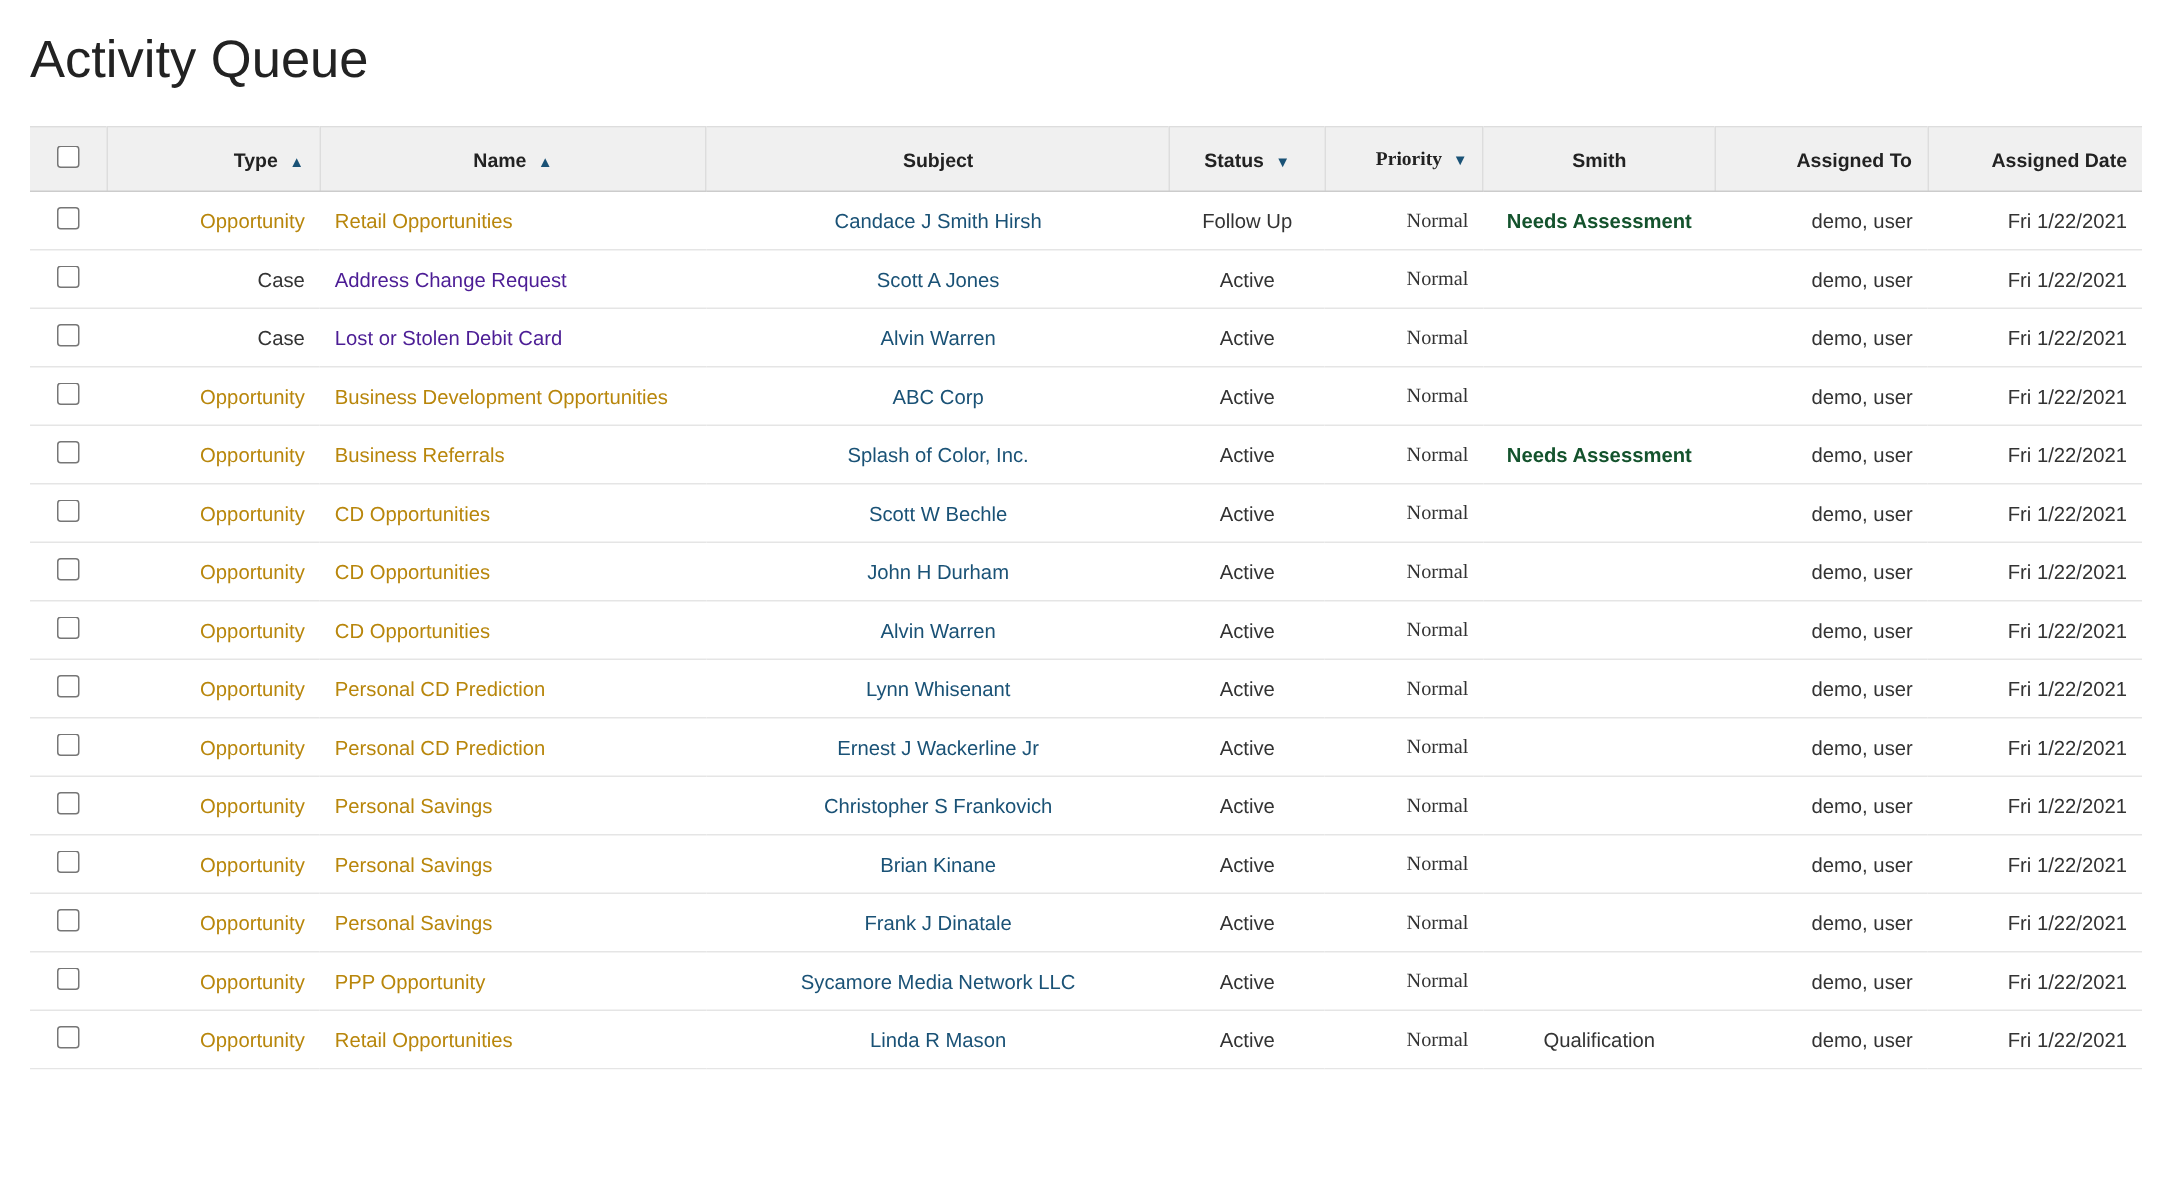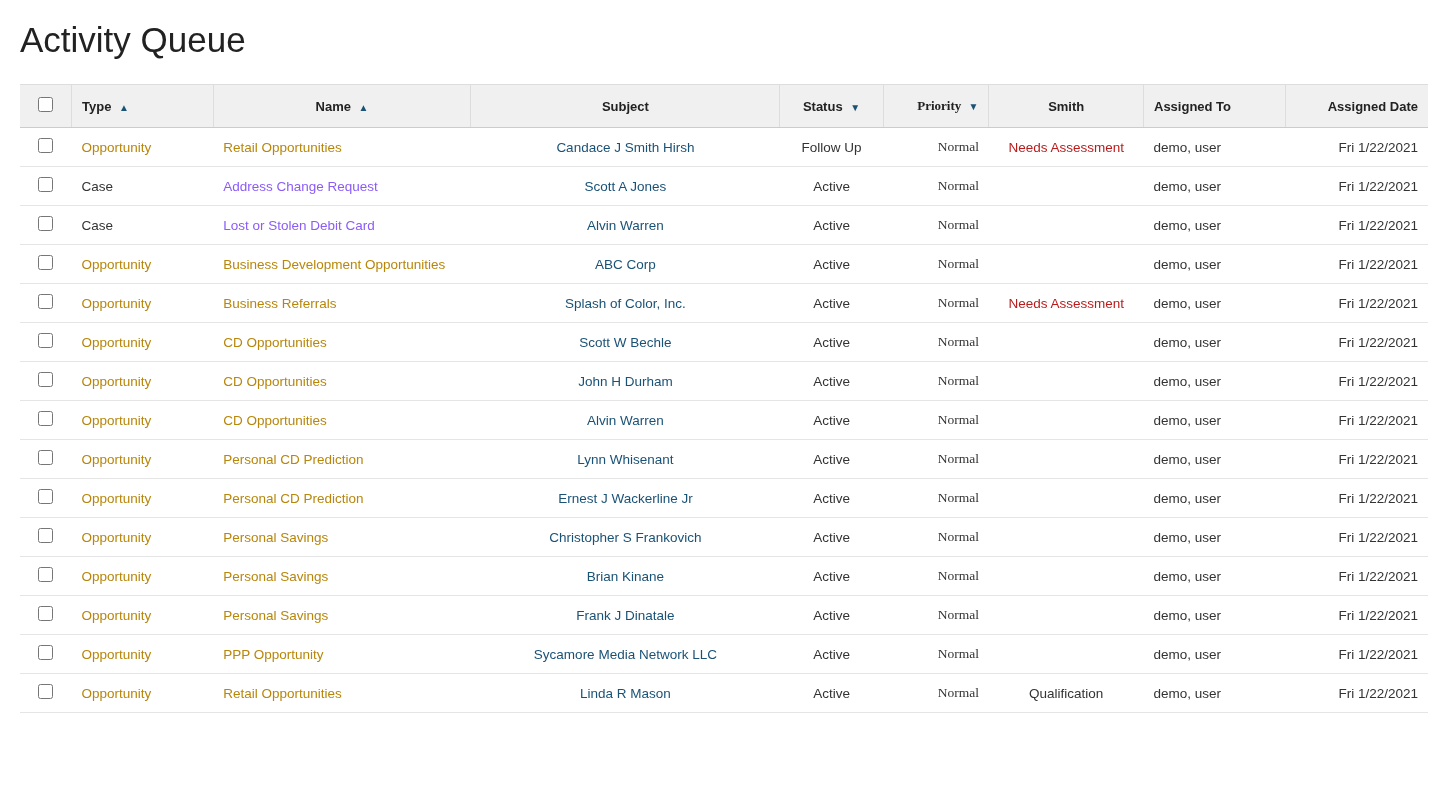--- a/index.html
+++ b/index.html
@@ -56,37 +56,37 @@
     tbody td {
       padding: 10px 10px;
       vertical-align: middle;
       color: #333;
       font-size: 13.5px;
     }
     .col-checkbox {
       width: 40px;
       text-align: center;
     }
-    .col-type { width: 110px; text-align: left; }
+    .col-type { width: 110px; text-align: right; }
     .col-name { width: 200px; }
     .col-subject { width: 240px; text-align: center; }
     .col-status { width: 80px; text-align: center; }
     .col-priority { width: 80px; text-align: right; font-family: Liberation Serif, serif; }
     .col-stage { width: 120px; text-align: center; }
-    .col-assigned { width: 110px; text-align: left; }
+    .col-assigned { width: 110px; text-align: right; }
     .col-date { width: 110px; text-align: right; }
     a.subject-link {
       color: #1a5276;
       text-decoration: none;
     }
     .type-opportunity { color: #b8860b; }
     .type-case { color: #333; }
     .name-opportunity { color: #b8860b; }
-    .name-case { color: #8b5cf6; }
-    .stage-text { color: #b91c1c; }
+    .name-case { color: #4c1d95; }
+    .stage-text { color: #14532d; font-weight: bold; }
     input[type="checkbox"] {
       width: 15px;
       height: 15px;
       cursor: pointer;
     }
     .th-checkbox {
       width: 40px;
       text-align: center;
       background: #f0f0f0;
     }

